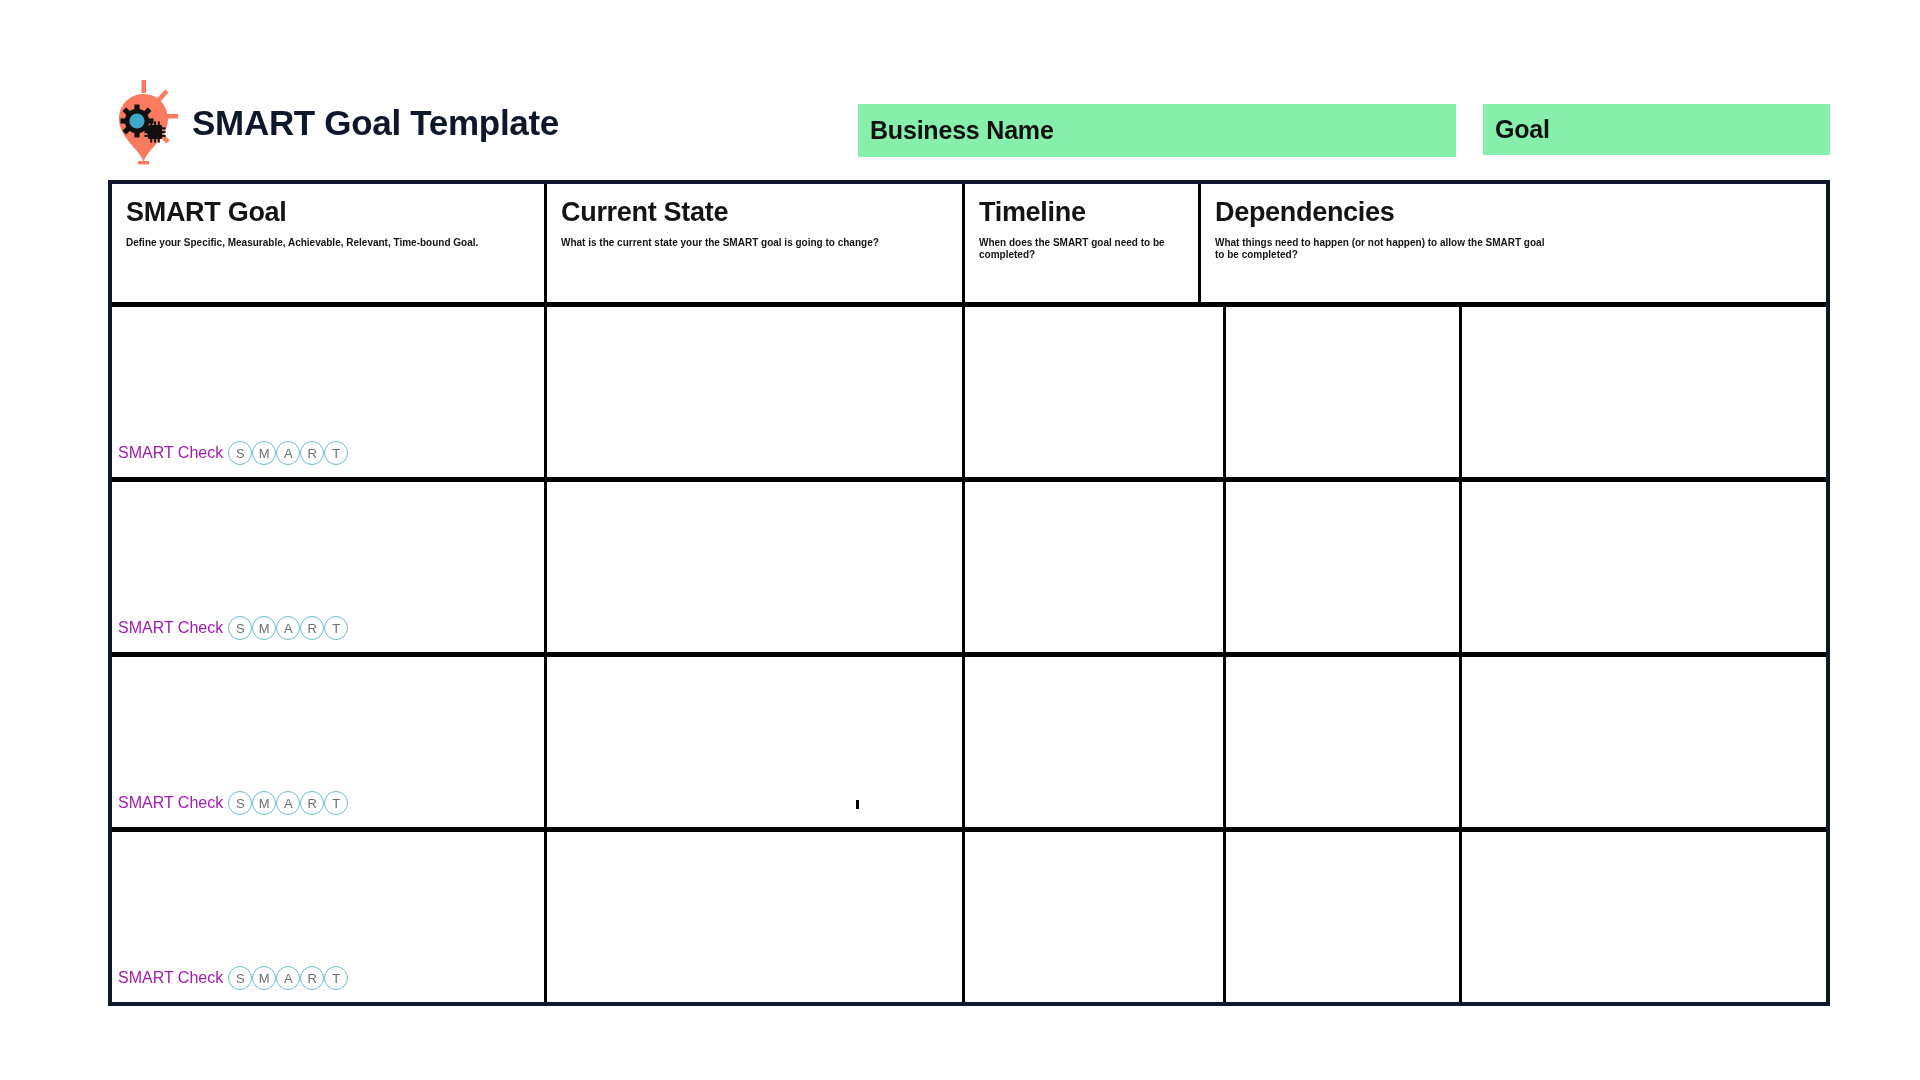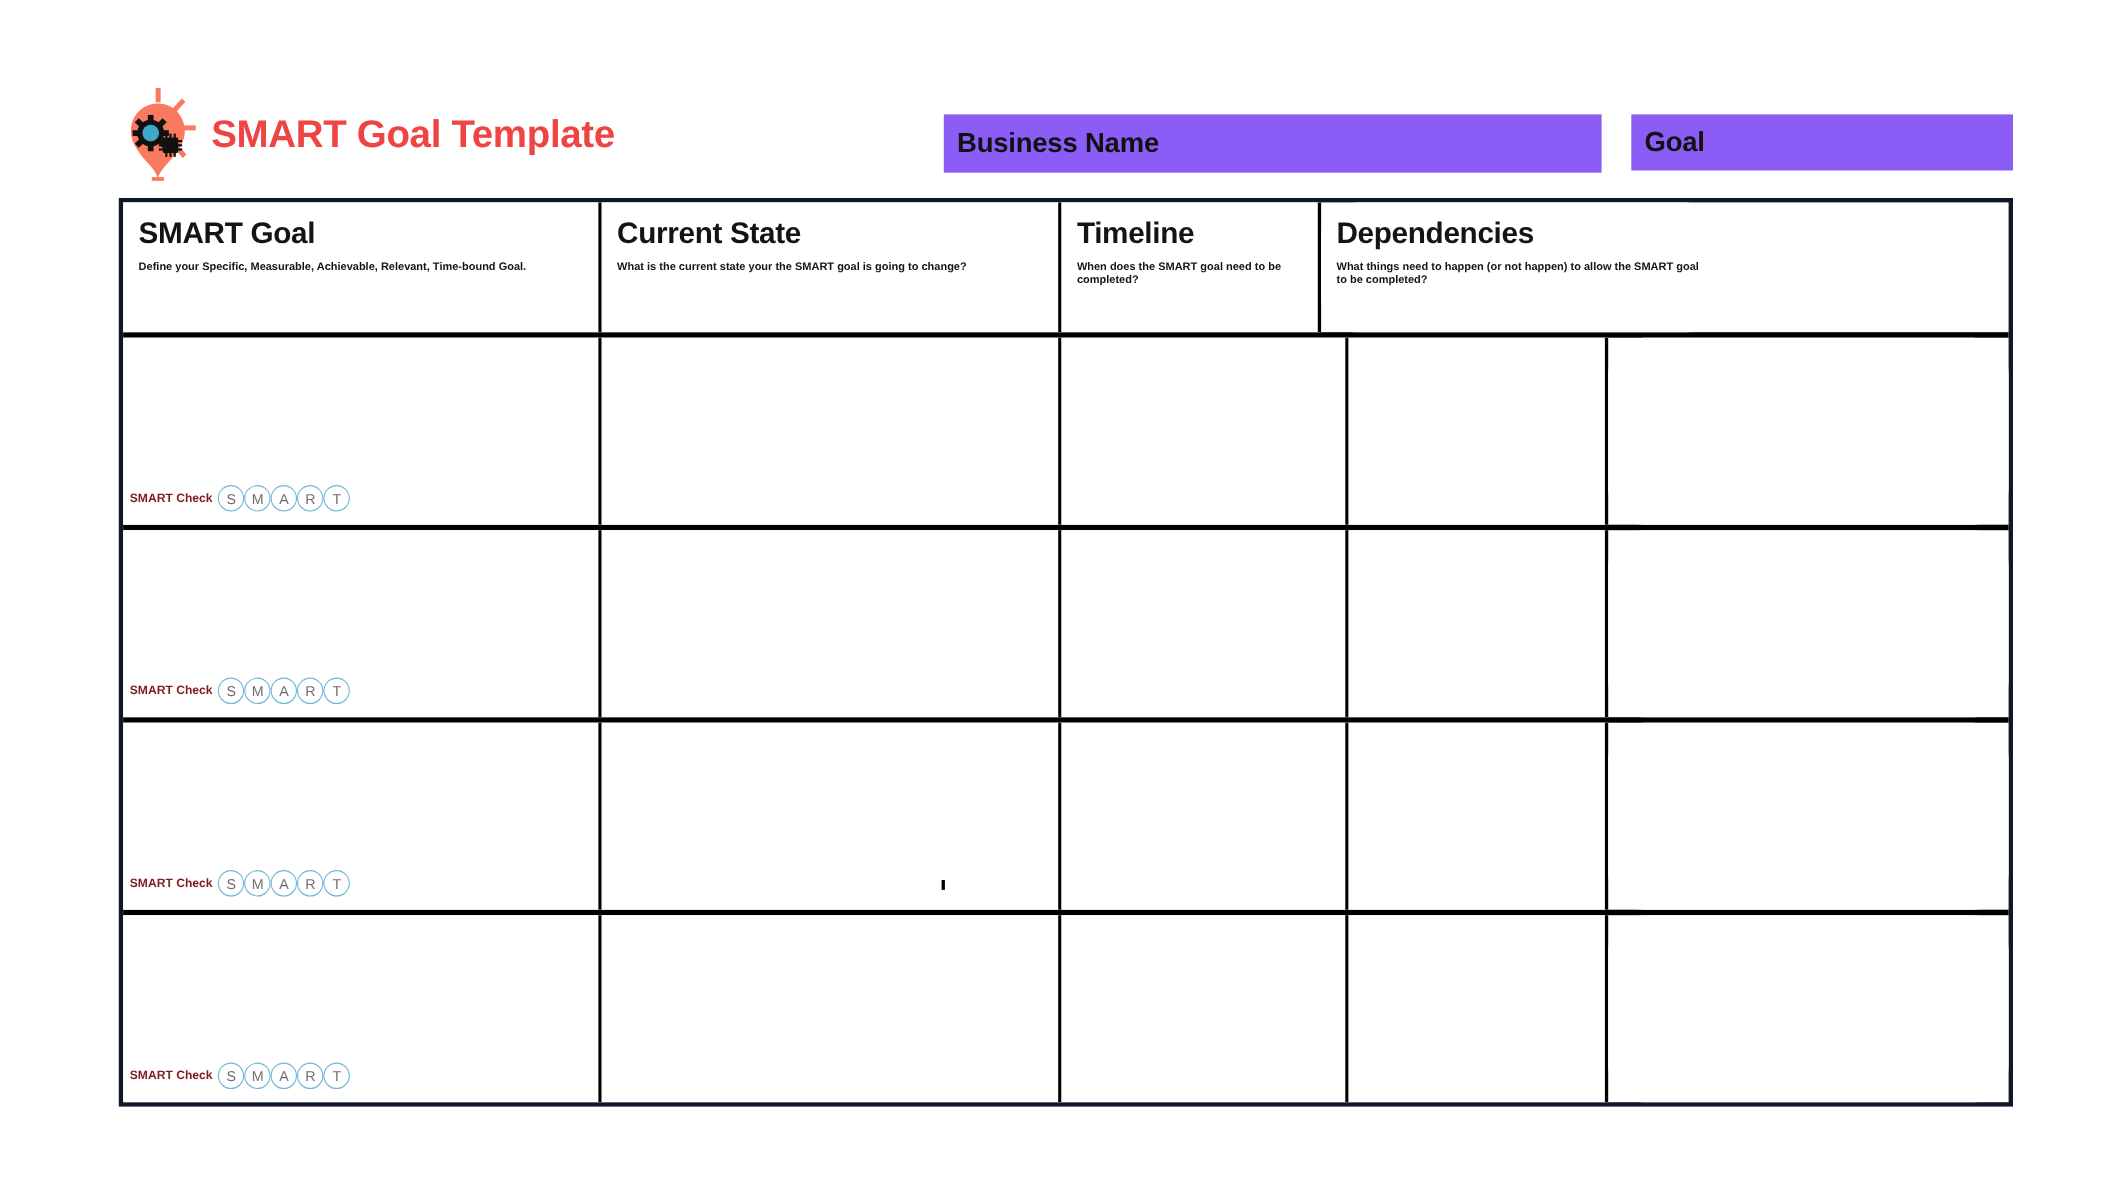--- a/index.html
+++ b/index.html
@@ -39,30 +39,30 @@
     width: 78px;
     height: 86px;
     position: relative;
     flex: 0 0 auto;
   }
   .logo-mark svg { display: block; }
 
   .brand-title {
     font-size: 35px;
     font-weight: bold;
-    color: #ef4444;
+    color: #0f172a;
     letter-spacing: -0.3px;
     white-space: nowrap;
     line-height: 1;
     padding-bottom: 2px;
   }
 
   .field-box {
     position: absolute;
-    background: #8b5cf6;
+    background: #86efac;
     display: flex;
     align-items: center;
     padding-left: 12px;
   }
   .field-box .field-label {
     font-size: 25px;
     font-weight: bold;
     color: #111111;
     letter-spacing: -0.2px;
   }
@@ -136,23 +136,23 @@
 
   .smart-check {
     position: absolute;
     left: 6px;
     bottom: 12px;
     display: flex;
     align-items: center;
     gap: 2px;
   }
   .smart-check-label {
-    font-size: 11px;
-    font-weight: bold;
-    color: #7f1d1d;
+    font-size: 16px;
+    font-weight: normal;
+    color: #a21caf;
     margin-right: 5px;
     white-space: nowrap;
   }
   .smart-dot {
     width: 24px;
     height: 24px;
     border: 1.5px solid #6fb9d6;
     border-radius: 50%;
     display: flex;
     align-items: center;

